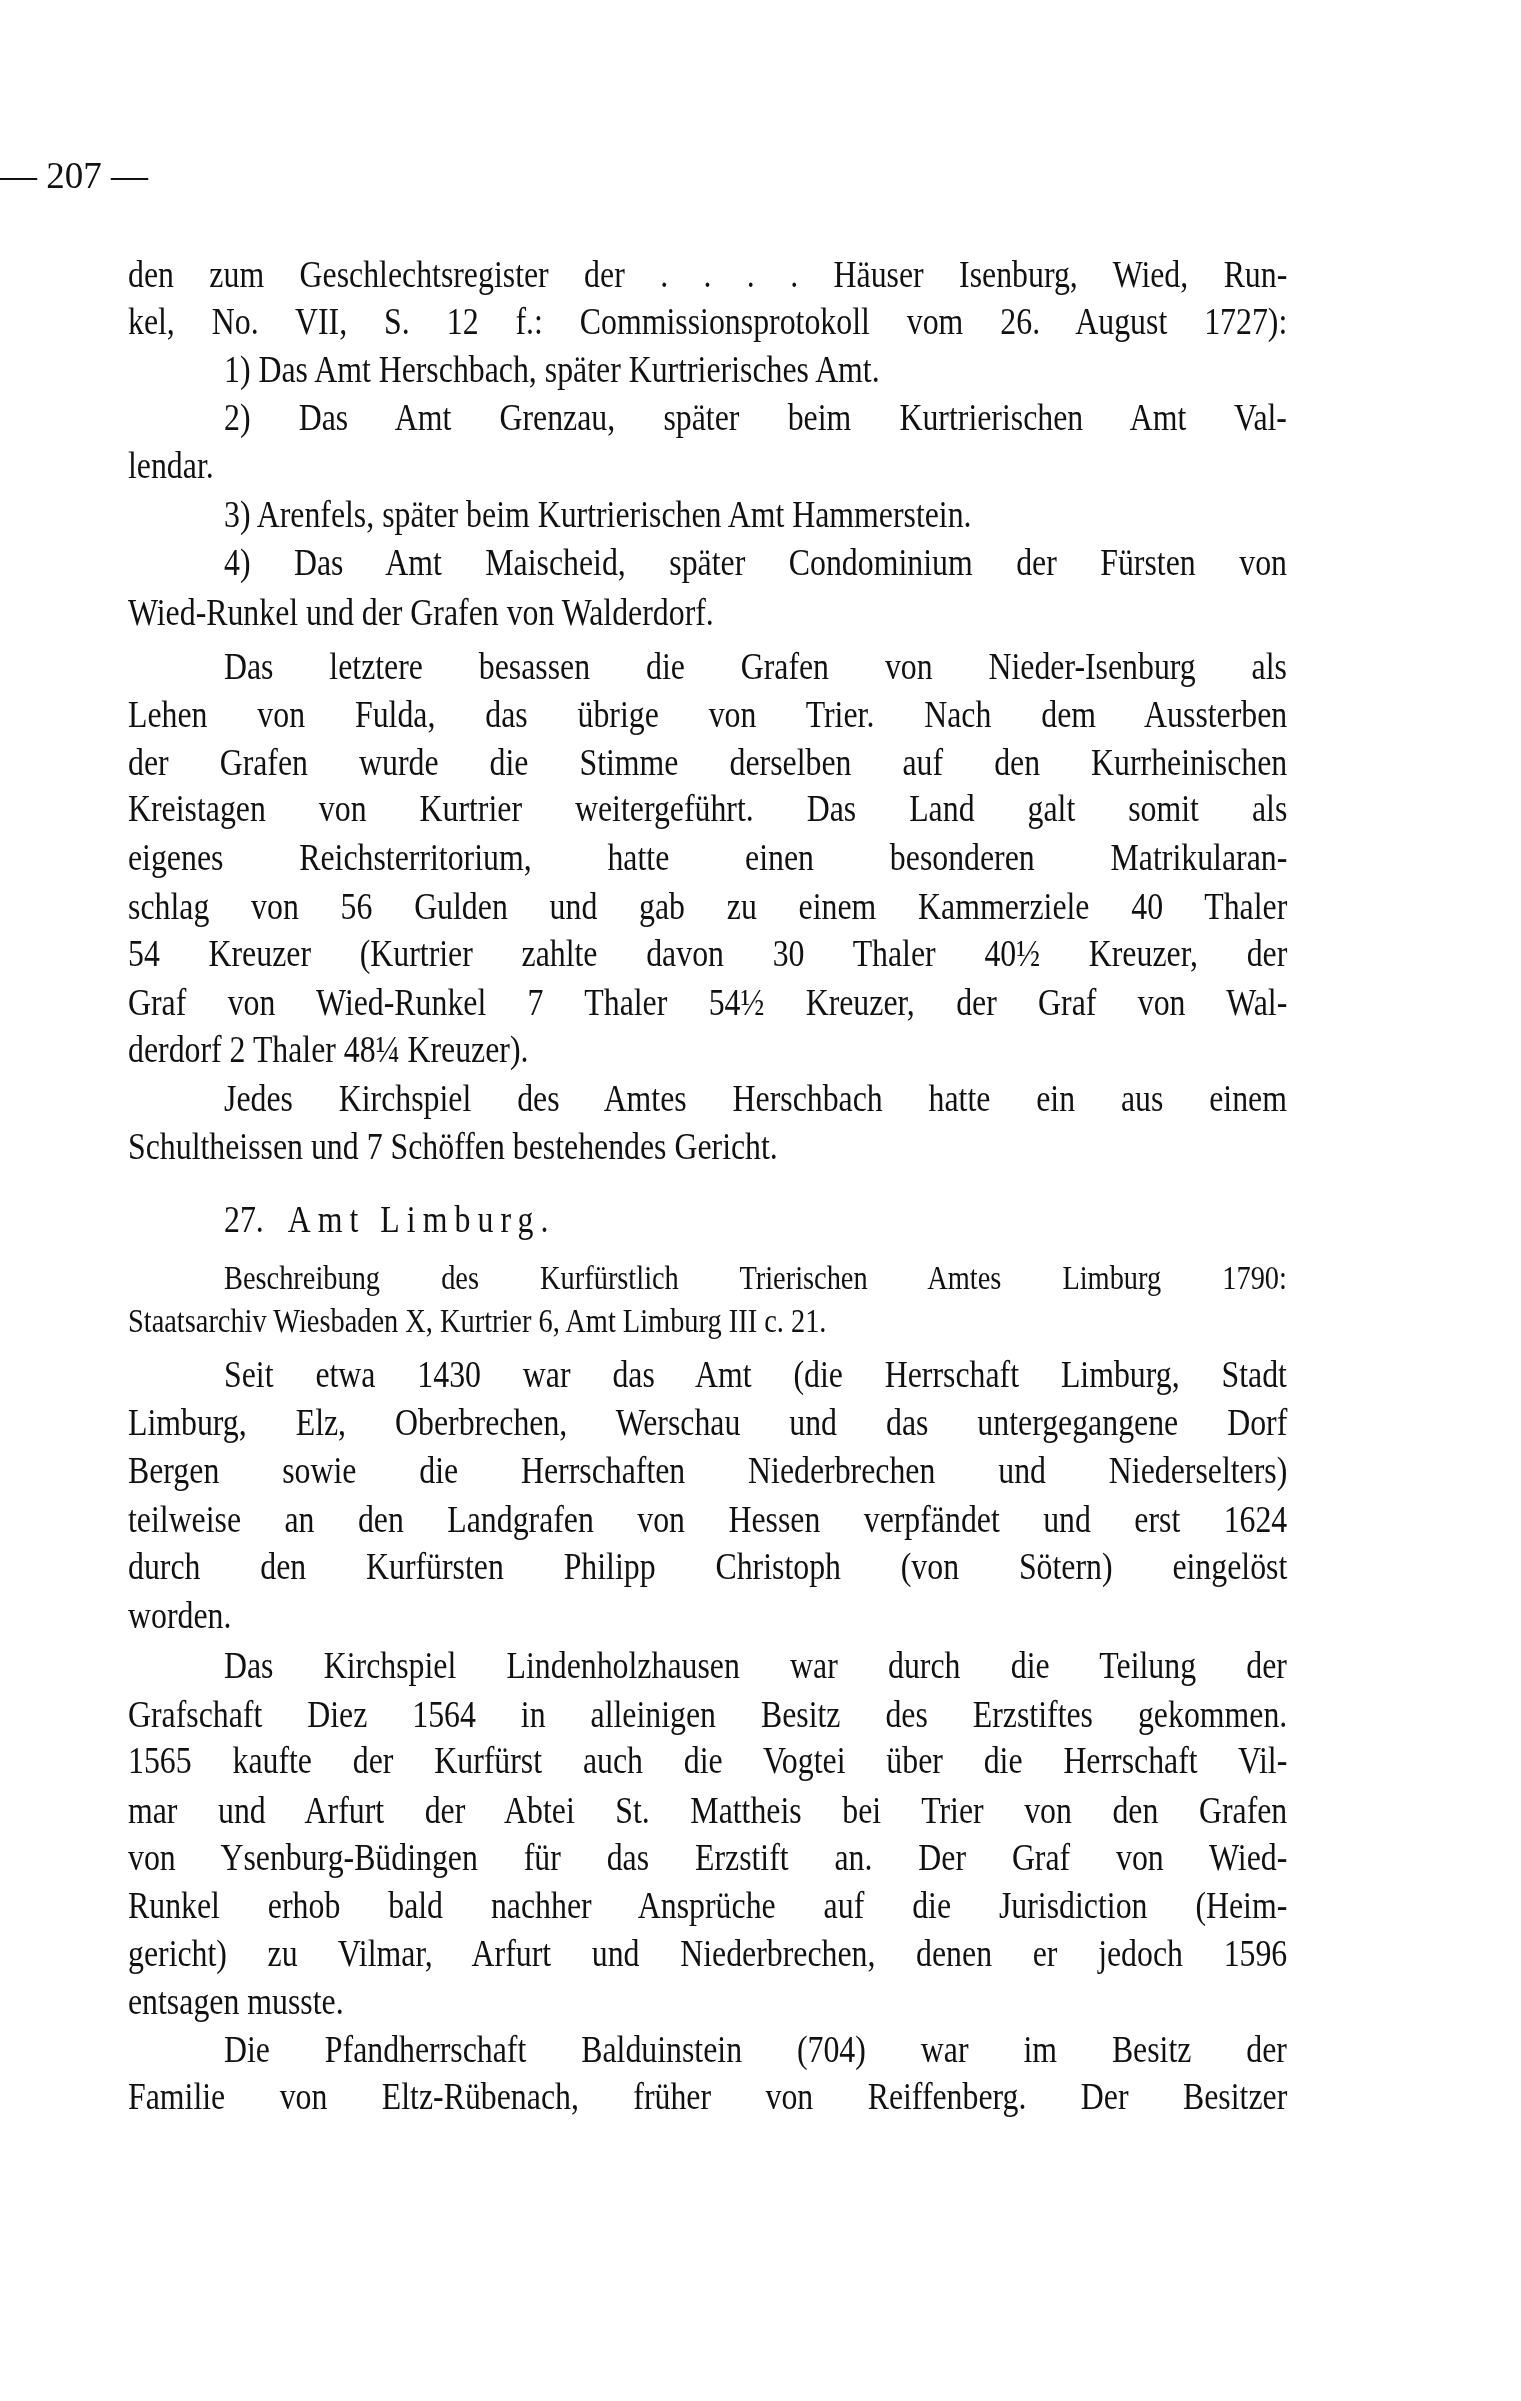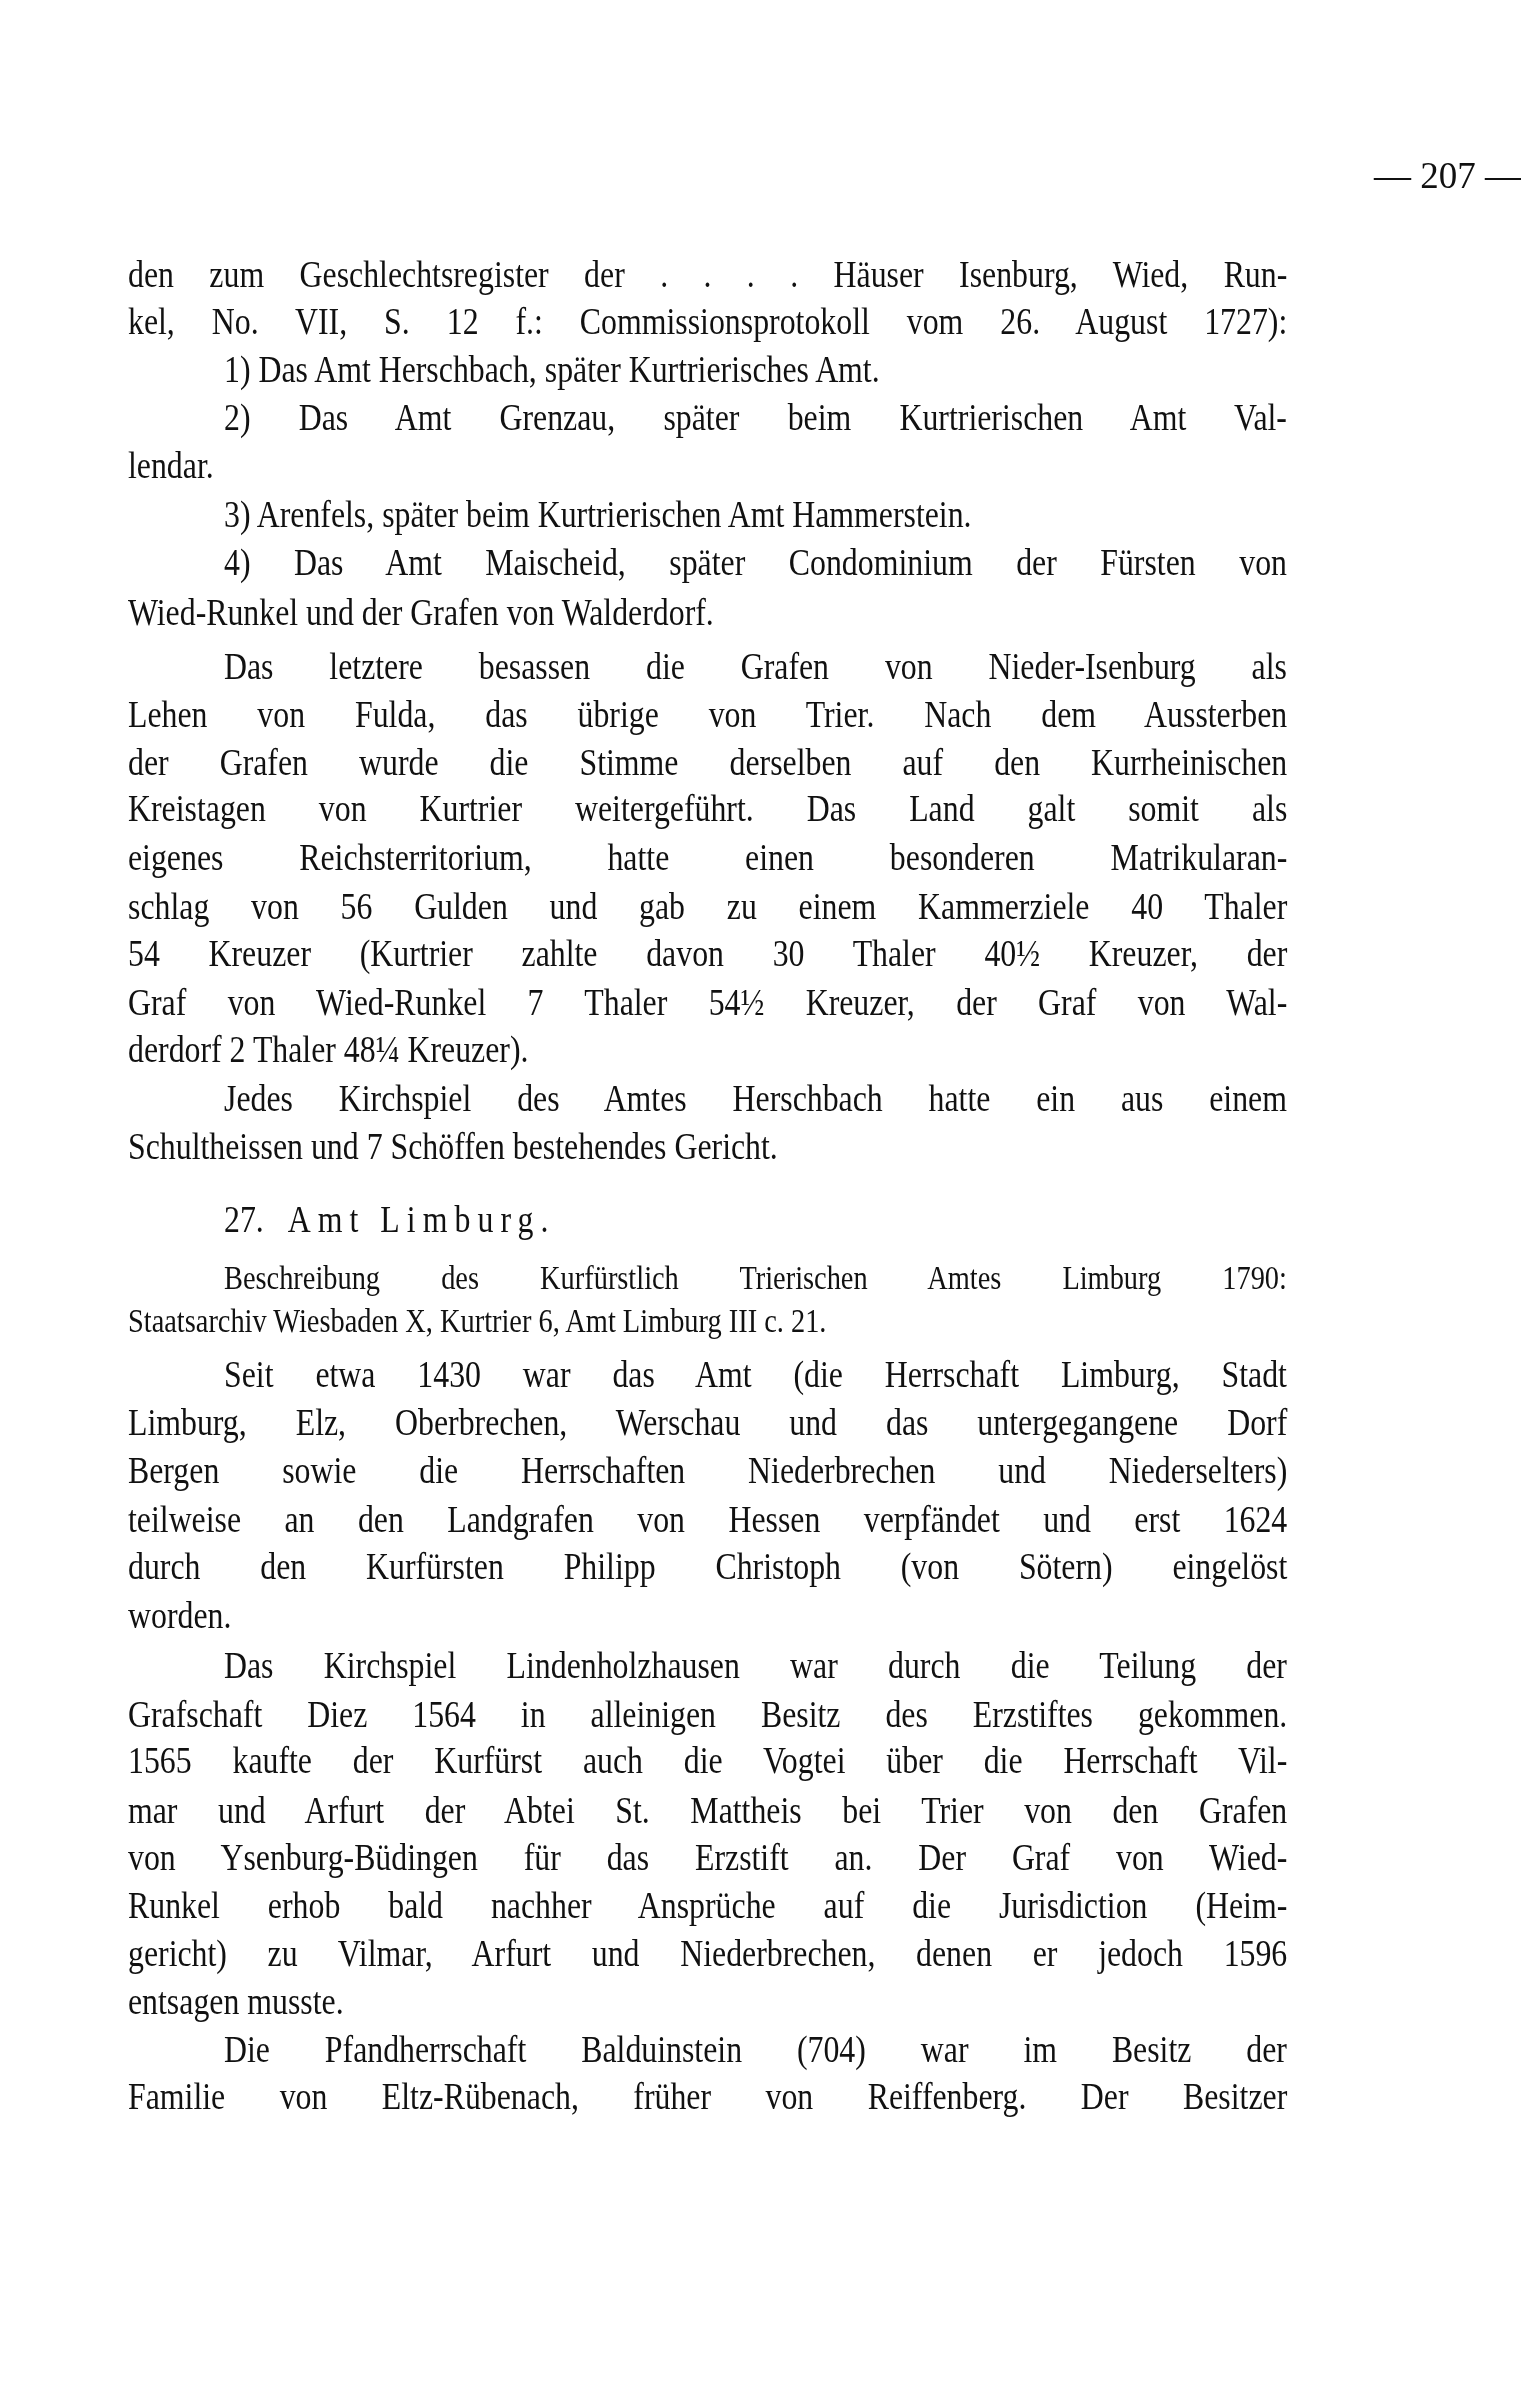--- a/index.html
+++ b/index.html
@@ -1,19 +1,19 @@
 <!DOCTYPE html>
 <html style="font-size:14.6px"><head>
 <meta charset="utf-8">
 <style>
   html, body { margin: 0; padding: 0; background: #ffffff; }
   body { width: 1522px; height: 2401px; position: relative; overflow: hidden; }
   .page { position: absolute; left: 0; top: 0; width: 1522px; height: 2401px; background: #fff; }
   .pnum {
-    position: absolute; left: 0; width: 1522px; top: 154px; text-align: right;
+    position: absolute; left: 0; width: 1522px; top: 154px; text-align: left;
     font-family: "Liberation Serif", serif; font-size: 37px; color: #111;
   }
   .ln {
     position: absolute; left: 128px; width: 1159px;
     font-family: "Liberation Serif", serif; font-size: 37px; line-height: 44px;
     color: #111; white-space: nowrap; text-align: justify; text-align-last: justify;
     transform: scaleX(0.86); transform-origin: left center;
     width: 1348px;
   }
   .ln.last { text-align-last: left; }

